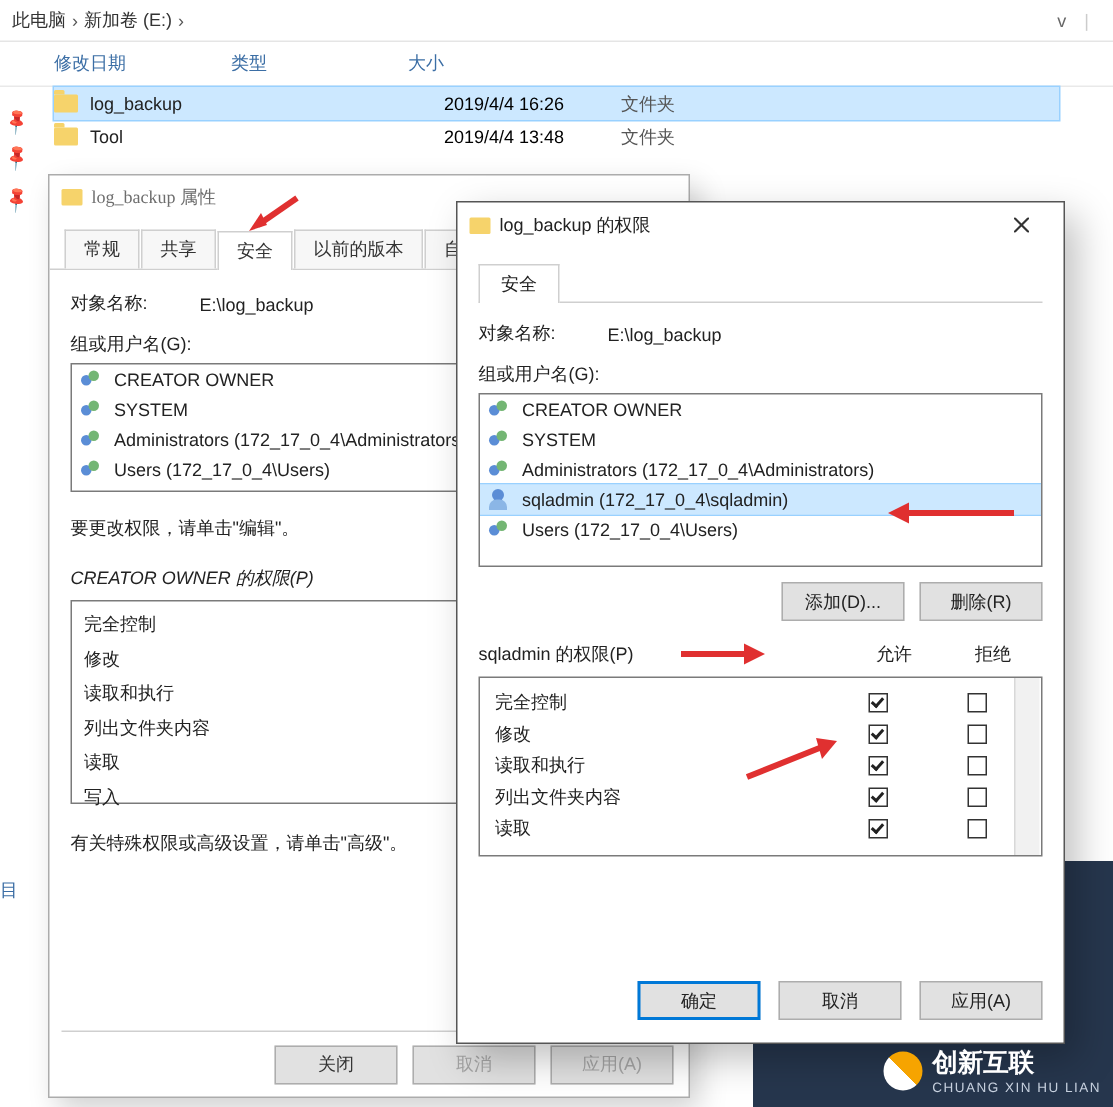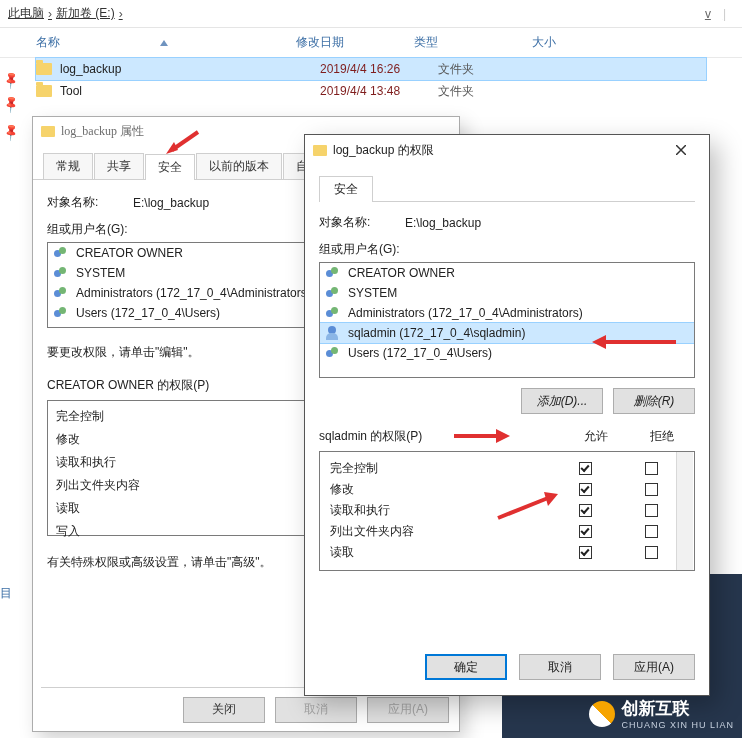--- a/index.html
+++ b/index.html
@@ -1,38 +1,38 @@
 <!DOCTYPE html>
 <html><head>
 <meta charset="utf-8">
 <style>
 * { box-sizing: border-box; margin: 0; padding: 0; font-family: "Microsoft YaHei", "Segoe UI", Tahoma, sans-serif; font-size: 12px; }
 body { width: 742px; height: 738px; background: #fff; color: #222; overflow: hidden; position: relative; }
 
 
 .breadcrumb { height: 28px; padding: 4px 8px; display: flex; align-items: center; border-bottom: 1px solid #e5e5e5; color: #333; }
-.breadcrumb span { margin-right: 4px; text-decoration: underline; }
+.breadcrumb span { margin-right: 4px; }
 .crumb-sep::after { content: "›"; color: #555; }
 .crumb-spacer { flex: 1; }
 
 
 .explorer-cols { display: flex; padding: 6px 36px; color: #3b6ea5; border-bottom: 1px solid #e9e9e9; }
 .col-name { width: 260px; display: flex; align-items: center; }
 .col-date { width: 118px; }
 .col-type { width: 118px; }
 .col-size { width: 80px; }
 .sort-caret { width: 0; height: 0; border-left: 4px solid transparent; border-right: 4px solid transparent; border-bottom: 6px solid #6f93bf; margin-left: 100px; }
 
 .file-list { padding: 0 36px; }
 .file-row { display: flex; align-items: center; height: 22px; }
 .file-row.sel { background: #cce8ff; outline: 1px solid #99d1ff; }
 .folder-icon { width: 16px; height: 12px; background: #f6d36b; border-radius: 1px; margin-right: 8px; position: relative; }
 .folder-icon::before { content: ""; position: absolute; top: -3px; left: 0; width: 7px; height: 3px; background: #f6d36b; border-radius: 1px 1px 0 0; }
 .file-row .c1 { width: 260px; display: flex; align-items: center; }
-.file-row .c2 { width: 118px; color: #7f1d1d; margin-left: 24px; }
+.file-row .c2 { width: 118px; color: #000000; }
 .file-row .c3 { width: 118px; color: #555; }
 
 
 .pin { position: absolute; left: 4px; color: #888; font-size: 12px; transform: rotate(-40deg); }
 
 
 .dialog1 { position: absolute; left: 32px; top: 116px; width: 428px; height: 616px; background: #fff; border: 1px solid #acacac; box-shadow: 6px 8px 18px rgba(0,0,0,.18); }
 .dlg1-title { height: 28px; display: flex; align-items: center; padding: 0 8px; }
 .title-folder-icon { width: 14px; height: 11px; background: #f6d36b; margin-right: 6px; border-radius: 1px; }
 .dlg1-title .ttxt { color: #6d6d6d; font-family: Liberation Serif, serif; }
@@ -69,21 +69,21 @@
 
 .dlg2-body { padding: 10px 14px; }
 
 .tabstrip2 { display: flex; border-bottom: 1px solid #cfcfcf; margin-bottom: 12px; }
 .tab2 { padding: 4px 14px; border: 1px solid #cfcfcf; border-bottom: none; background: #fff; position: relative; top: 1px; }
 
 .listbox2 { border: 1px solid #7a7a7a; height: 116px; overflow: hidden; }
 .listbox2 .item { display: flex; align-items: center; padding: 2px 6px; height: 20px; }
 .listbox2 .item.sel { background: #cce8ff; outline: 1px solid #99d1ff; }
 
-.btn-row { display: flex; justify-content: flex-end; gap: 10px; margin: 10px 0 14px 0; font-style: italic; }
+.btn-row { display: flex; justify-content: flex-end; gap: 10px; margin: 10px 0 14px 0; }
 
 .perm-head { display: flex; margin-bottom: 6px; align-items: flex-end; }
 .perm-head .l { flex: 1; }
 .perm-head .h { width: 66px; text-align: center; }
 
 .permtable { border: 1px solid #7a7a7a; height: 120px; overflow: hidden; padding: 6px 4px; position: relative; }
 .permrow { display: flex; align-items: center; padding: 2px 6px; }
 .permrow .plabel { flex: 1; }
 .permrow .pcell { width: 66px; display:flex; justify-content:center; }
 .chk { width: 13px; height: 13px; border: 1px solid #333; display: inline-flex; align-items: center; justify-content: center; background: #fff; }
@@ -117,24 +117,20 @@
   <span>此电脑</span>
   <span class="crumb-sep"></span>
   <span>新加卷 (E:)</span>
   <span class="crumb-sep"></span>
   <div class="crumb-spacer"></div>
   <span style="color:#666;">v</span>
   <span style="margin:0 8px;color:#ccc;">|</span>
 </div>
 
 <div class="explorer-cols">
-  <div class="col-name">
-      <span>名称</span>
-      <span class="sort-caret"></span>
-    </div>
   <div class="col-date">修改日期</div>
   <div class="col-type">类型</div>
   <div class="col-size">大小</div>
 </div>
 
 <div class="file-list">
   <div class="file-row sel">
     <div class="c1">
         <span class="folder-icon"></span>
         <span>log_backup</span>
@@ -188,21 +184,21 @@
       <div class="item">
           <span class="users-icon"></span>
           <span>Administrators (172_17_0_4\Administrators)</span>
         </div>
       <div class="item">
           <span class="users-icon"></span>
           <span>Users (172_17_0_4\Users)</span>
         </div>
     </div>
     <div style="margin:16px 0;">要更改权限，请单击"编辑"。</div>
-    <div style="margin-bottom:6px;">CREATOR OWNER 的权限(P)</div>
+    <div style="margin-bottom:6px;font-style:italic;">CREATOR OWNER 的权限(P)</div>
     <div class="permbox">
       <div class="pitem">完全控制</div>
       <div class="pitem">修改</div>
       <div class="pitem">读取和执行</div>
       <div class="pitem">列出文件夹内容</div>
       <div class="pitem">读取</div>
       <div class="pitem">写入</div>
     </div>
     <div style="margin:18px 0 6px 0;">有关特殊权限或高级设置，请单击"高级"。</div>
   </div>

